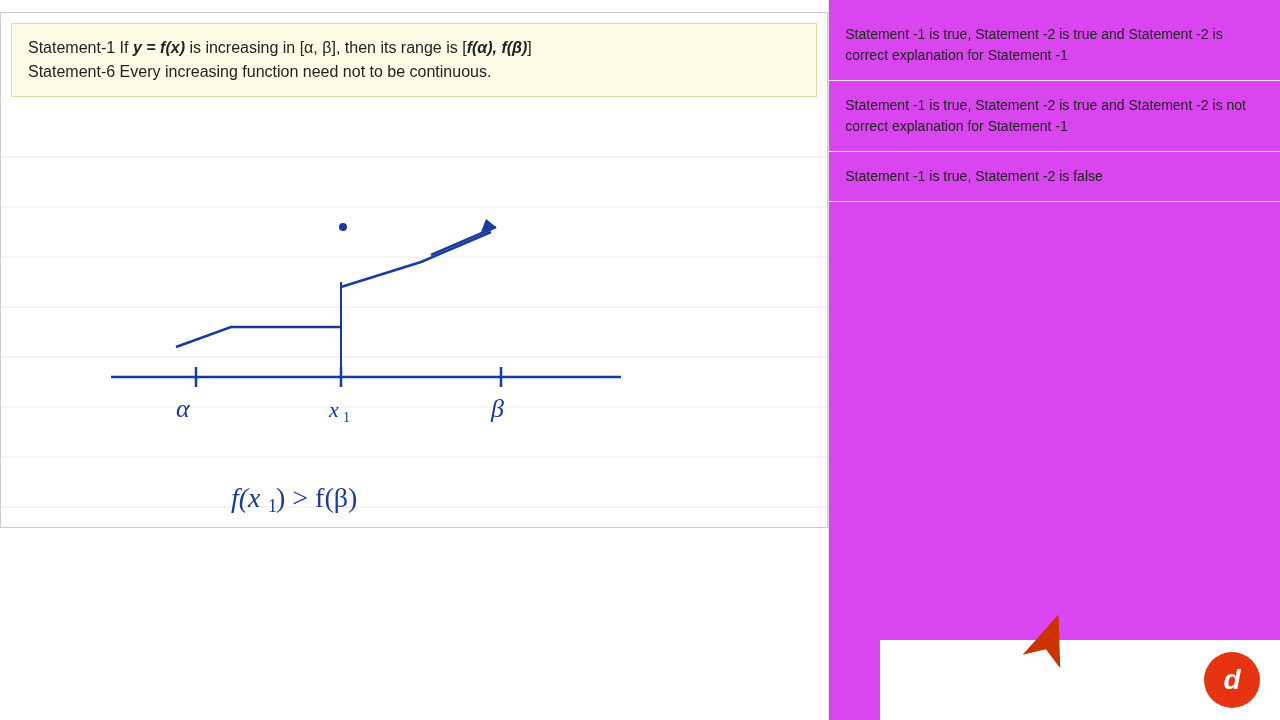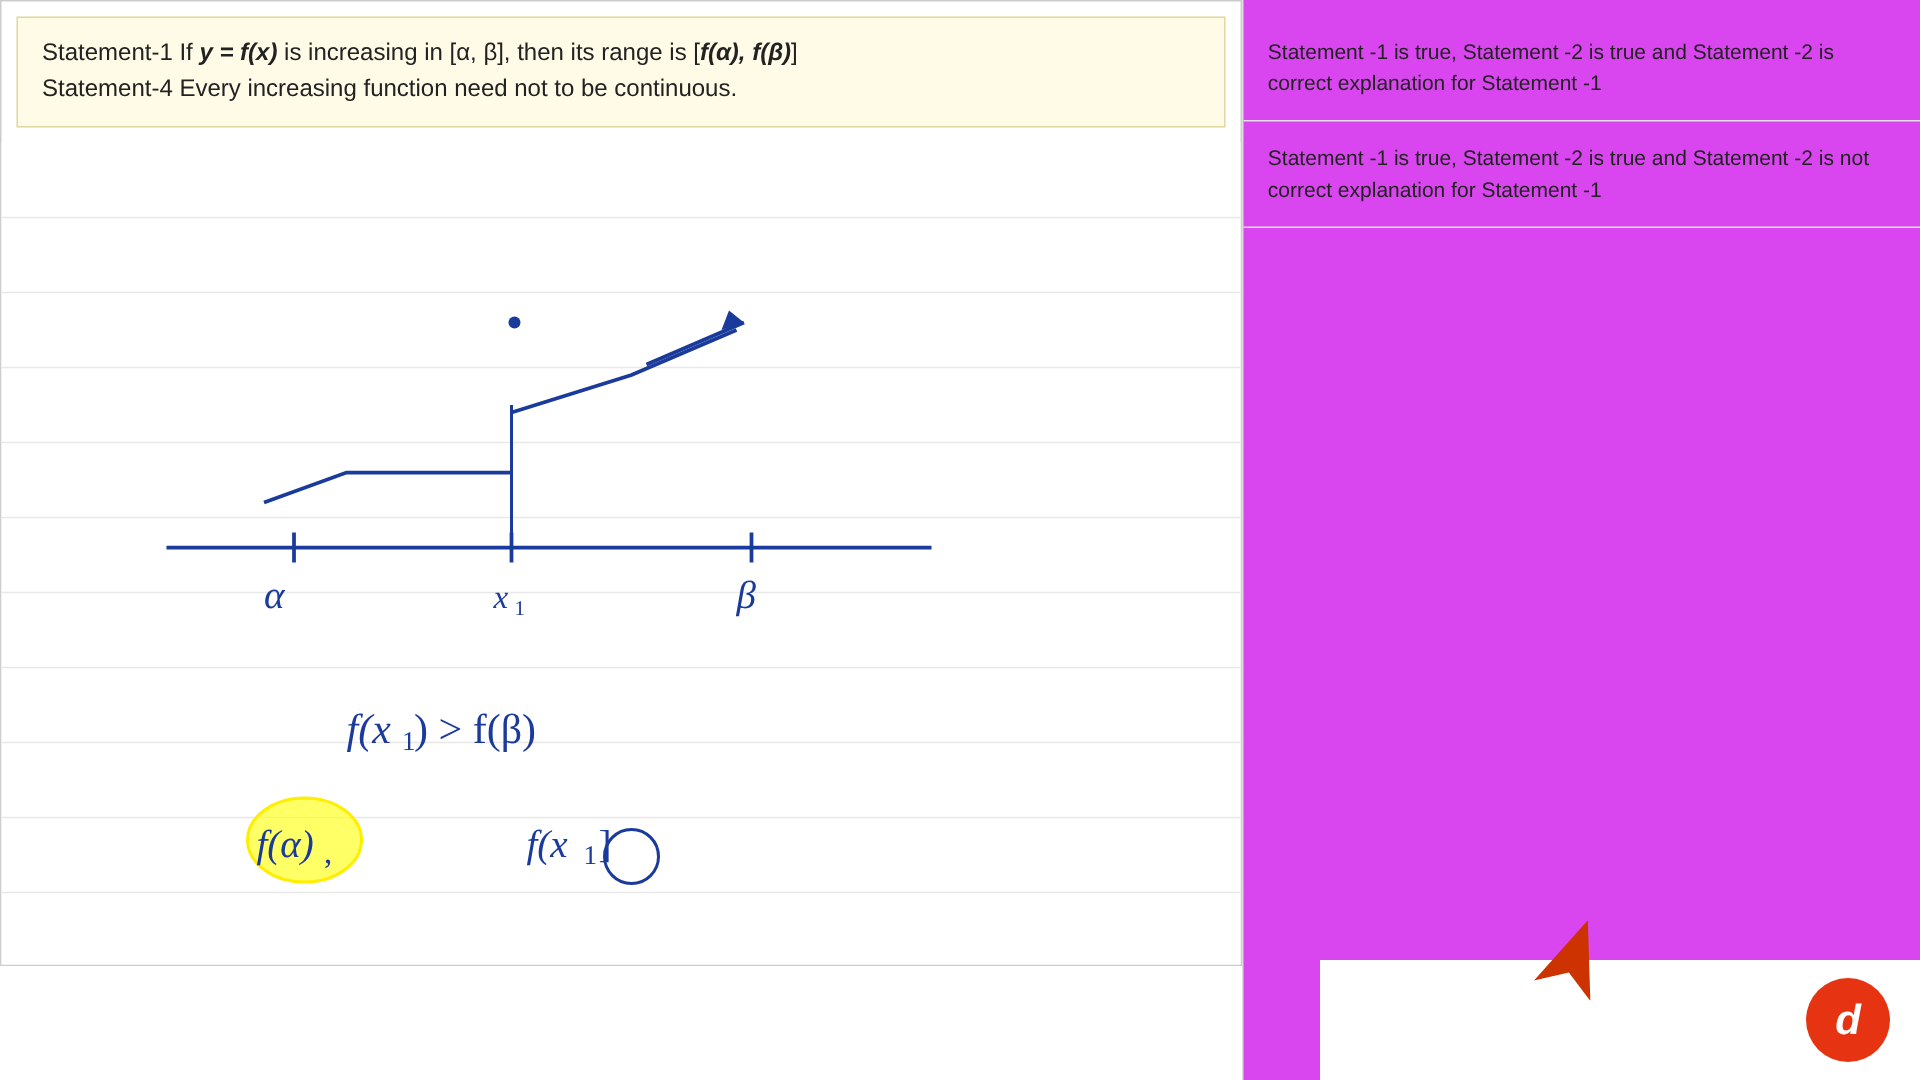--- a/index.html
+++ b/index.html
@@ -7,25 +7,26 @@
       width: 1280px;
       height: 720px;
       background: #fff;
       font-family: Arial, sans-serif;
       overflow: hidden;
       display: flex;
     }
 
     .main-content {
       width: 880px;
-      height: 644px;
+      height: 516px;
       display: flex;
       flex-direction: column;
       background: #fff;
       border: 1px solid #ccc;
+      margin-top: 12px;
     }
 
     .question-box {
       background: #fffbe6;
       border: 1px solid #e0d8a0;
       margin: 10px;
       padding: 12px 16px;
       font-size: 16px;
       line-height: 1.5;
       color: #222;
@@ -89,21 +90,21 @@
   </style>
 </head>
 <body>
 
 <div class="main-content">
   <div class="question-box">
     <div>
       <span>Statement-1 If </span><span style="font-style:italic;font-weight:bold;">y = f(x)</span><span> is increasing in [α, β], then its range is [<span style="font-style:italic;font-weight:bold;">f(α), f(β)</span>]</span>
     </div>
     <div>
-      <span>Statement-4 Every increasing function need not to be continuous.</span>
+      <span>Statement-6 Every increasing function need not to be continuous.</span>
     </div>
   </div>
 
   <div class="canvas-area">
 
     <svg xmlns="http://www.w3.org/2000/svg">
 
       <line x1="0" y1="50" x2="880" y2="50" stroke="#e8e8e8" stroke-width="1"></line>
       <line x1="0" y1="100" x2="880" y2="100" stroke="#e8e8e8" stroke-width="1"></line>
       <line x1="0" y1="150" x2="880" y2="150" stroke="#e8e8e8" stroke-width="1"></line>
@@ -155,20 +156,23 @@
   </div>
 </div>
 
 <div class="sidebar" style="position:relative;">
   <div class="option-item">
     <span>Statement -1 is true, Statement -2 is true and Statement -2 is correct explanation for Statement -1</span>
   </div>
   <div class="option-item">
     <span>Statement -1 is true, Statement -2 is true and Statement -2 is not correct explanation for Statement -1</span>
   </div>
+  <div class="option-item">
+    <span>Statement -1 is true, Statement -2 is false</span>
+  </div>
 
   <div style="position:absolute; bottom:0; right:0; width:400px; height:80px; display:flex; align-items:center; justify-content:flex-end; padding-right:12px; background:#fff;">
 
     <div style="position:absolute; bottom:48px; left:140px;">
       <svg width="60" height="60" viewBox="0 0 60 60">
         <polygon points="30,5 50,55 30,42 10,55" fill="#cc3300" transform="rotate(20 30 30)"></polygon>
       </svg>
     </div>
     <div class="logo-d">
       <span>d</span>

